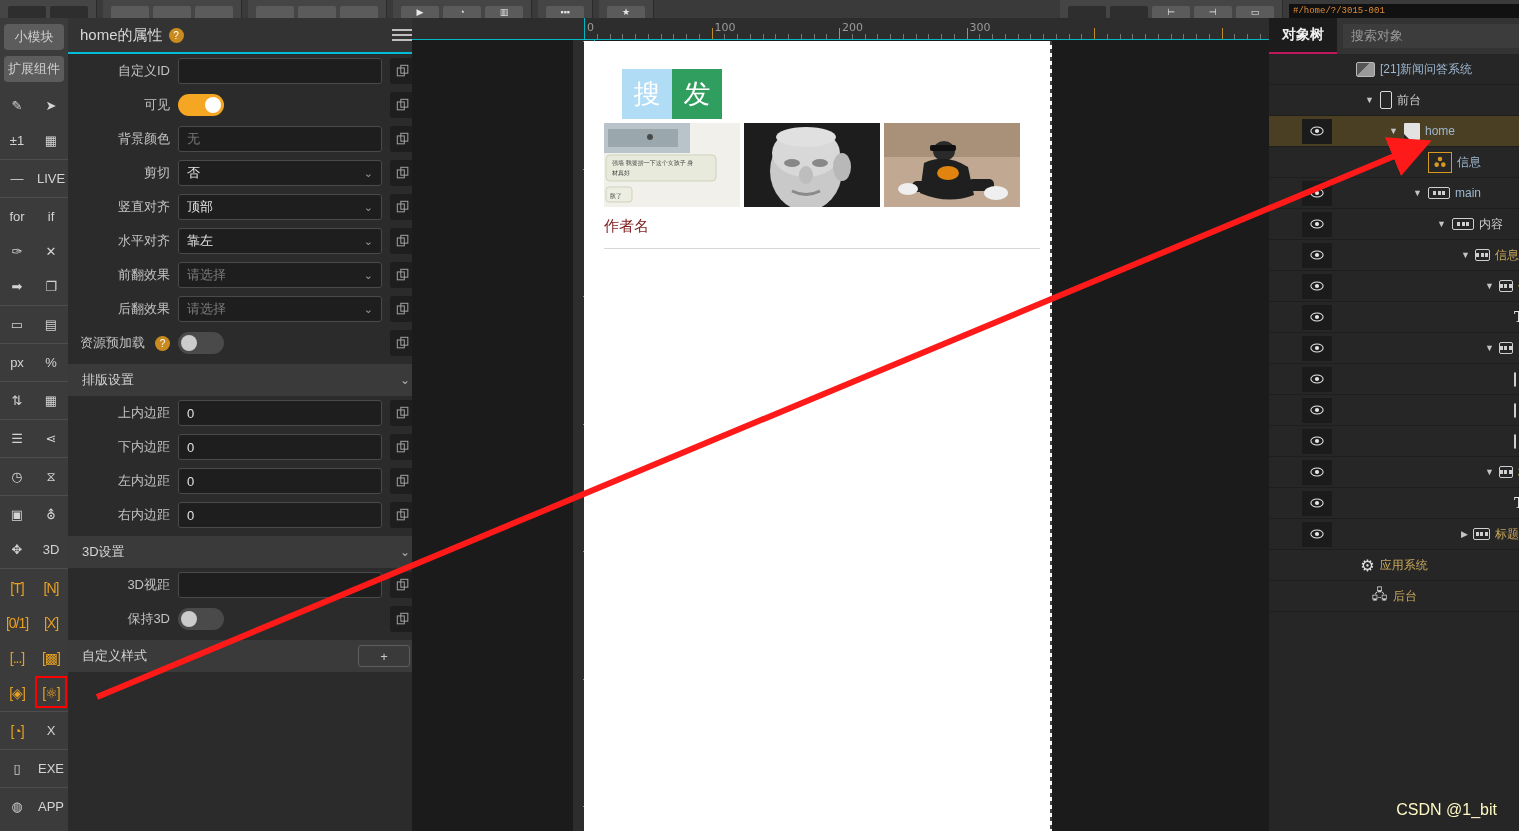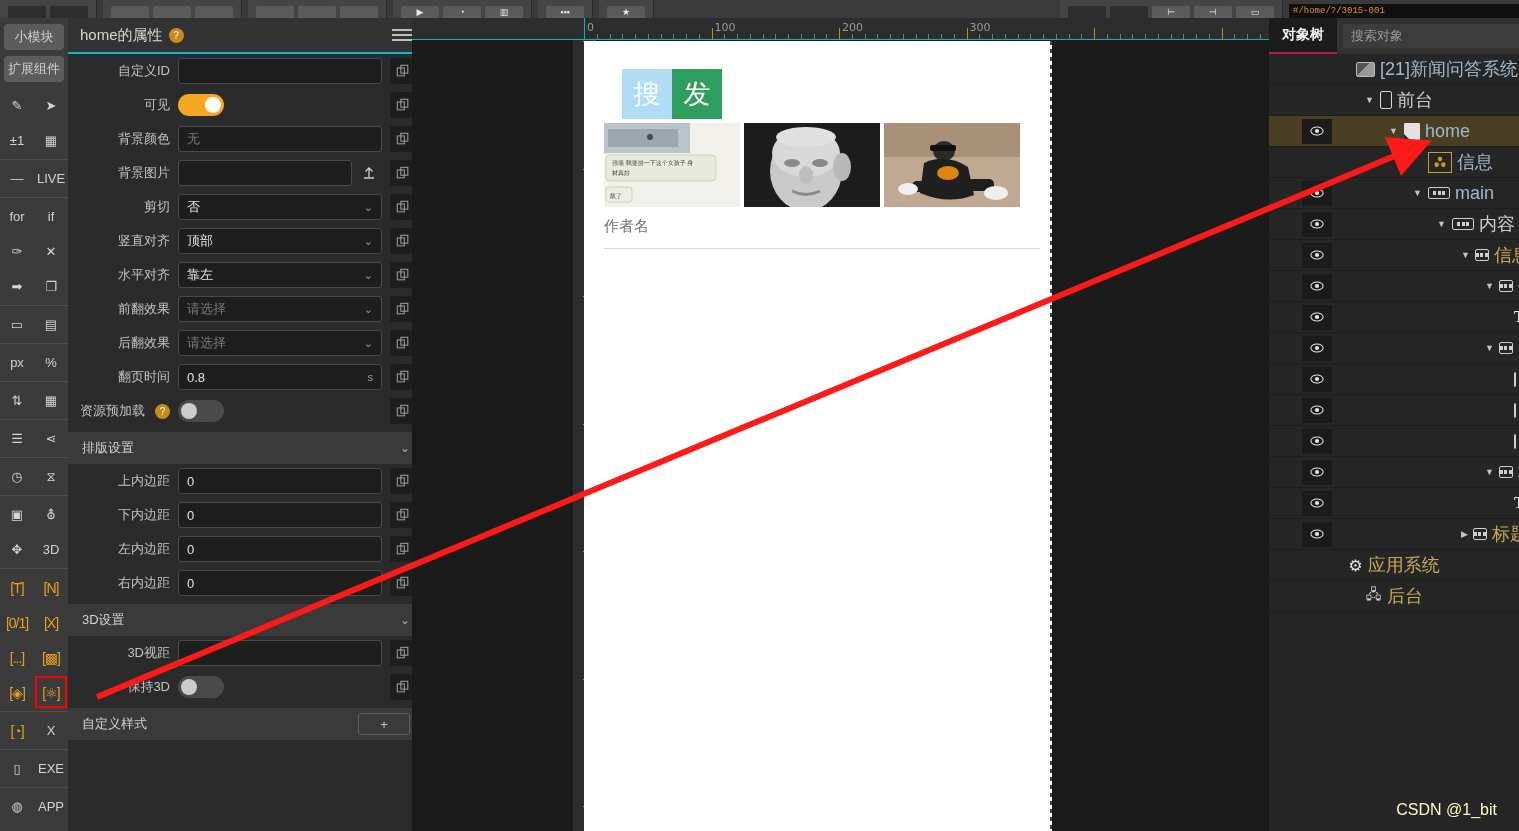--- a/index.html
+++ b/index.html
@@ -189,21 +189,21 @@
     width: 50px; height: 50px; display: flex; align-items: center;
     justify-content: center; color: #fff; font-size: 27px;
   }
   .sbtn.search { background: #b0dcf5; }
   .sbtn.send { background: #2f9e5e; }
   .titletext {
     margin: 12px 12px 0 20px; color: #222; font-size: 16px; line-height: 1.35;
   }
   .thumbrow { display: flex; gap: 4px; margin: 4px 12px 0 20px; }
   .thumb { width: 136px; height: 84px; overflow: hidden; position: relative; }
-  .author { margin: 10px 0 0 20px; color: #737373; font-size: 15px; }
+  .author { margin: 10px 0 0 20px; color: #7f1d1d; font-size: 15px; }
   .hr { margin: 12px 12px 0 20px; height: 1px; background: #d8d8d8; }
 
   
   .tree {
     position: absolute; left: 1269px; top: 18px; width: 250px; height: 813px;
     background: #262626; overflow: hidden;
   }
   .tree-tabs { height: 36px; display: flex; background: #333; }
   .tree-tab {
     width: 68px; display: flex; align-items: center; justify-content: center;
@@ -223,21 +223,21 @@
     position: absolute; left: 33px; width: 30px; height: 25px;
     background: #1b1b1b; display: flex; align-items: center; justify-content: center;
   }
   .eye svg { width: 14px; height: 14px; }
   .tnode-body {
     display: flex; align-items: center; gap: 5px; width: 100%;
     padding-left: 72px;
   }
   .arrow { color: #c4c4c4; font-size: 9px; width: 10px; }
   .arrow.hide { visibility: hidden; }
-  .tlabel { color: #c9a85c; font-size: 18px; white-space: nowrap; text-align: right; }
+  .tlabel { color: #c9a85c; font-size: 12px; white-space: nowrap; text-align: right; }
   .tlabel.blue { color: #9fb8d0; }
   .tlabel.grey { color: #cfcfcf; }
   .ico-rect {
     width: 22px; height: 12px; border: 1.5px solid #cfcfcf; border-radius: 2px;
     display: flex; align-items: center; justify-content: center; gap: 1.5px;
   }
   .ico-rect b { width: 3px; height: 4px; background: #cfcfcf; display: block; }
   .ico-T { color: #e8e8e8; font-size: 16px; font-weight: bold;
            font-family: "Liberation Serif", serif; }
   .ico-img {
@@ -511,35 +511,20 @@
           <div class="lbl">背景颜色</div>
           <div class="fld ph">无</div>
           <div class="copybtn">
             <svg viewBox="0 0 16 16" fill="none" stroke="#9c9c9c" stroke-width="1.2">
               <rect x="1.5" y="4.5" width="8" height="9"></rect>
               <rect x="5.5" y="1.5" width="8" height="9"></rect>
             </svg>
           </div>
         </div>
         <div class="row">
-          <div class="lbl">背景图片</div>
-          <div class="fld"></div>
-          <div class="upbtn">
-            <svg viewBox="0 0 16 16" width="16" height="16" fill="none" stroke="#d0d0d0" stroke-width="1.3">
-              <path d="M8 12V3M4.5 6.5L8 3l3.5 3.5M3 13h10"></path>
-            </svg>
-          </div>
-          <div class="copybtn">
-            <svg viewBox="0 0 16 16" fill="none" stroke="#9c9c9c" stroke-width="1.2">
-              <rect x="1.5" y="4.5" width="8" height="9"></rect>
-              <rect x="5.5" y="1.5" width="8" height="9"></rect>
-            </svg>
-          </div>
-        </div>
-        <div class="row">
           <div class="lbl">剪切</div>
           <div class="fld">否<span class="caret">⌄</span></div>
           <div class="copybtn">
             <svg viewBox="0 0 16 16" fill="none" stroke="#9c9c9c" stroke-width="1.2">
               <rect x="1.5" y="4.5" width="8" height="9"></rect>
               <rect x="5.5" y="1.5" width="8" height="9"></rect>
             </svg>
           </div>
         </div>
         <div class="row">
@@ -568,30 +553,20 @@
           <div class="copybtn">
             <svg viewBox="0 0 16 16" fill="none" stroke="#9c9c9c" stroke-width="1.2">
               <rect x="1.5" y="4.5" width="8" height="9"></rect>
               <rect x="5.5" y="1.5" width="8" height="9"></rect>
             </svg>
           </div>
         </div>
         <div class="row">
           <div class="lbl">后翻效果</div>
           <div class="fld ph">请选择<span class="caret">⌄</span></div>
-          <div class="copybtn">
-            <svg viewBox="0 0 16 16" fill="none" stroke="#9c9c9c" stroke-width="1.2">
-              <rect x="1.5" y="4.5" width="8" height="9"></rect>
-              <rect x="5.5" y="1.5" width="8" height="9"></rect>
-            </svg>
-          </div>
-        </div>
-        <div class="row">
-          <div class="lbl">翻页时间</div>
-          <div class="fld">0.8<span class="unit">s</span></div>
           <div class="copybtn">
             <svg viewBox="0 0 16 16" fill="none" stroke="#9c9c9c" stroke-width="1.2">
               <rect x="1.5" y="4.5" width="8" height="9"></rect>
               <rect x="5.5" y="1.5" width="8" height="9"></rect>
             </svg>
           </div>
         </div>
         <div class="row">
           <div class="lbl">资源预加载<span class="help-badge">?</span></div>
           <div class="toggle-wrap">

